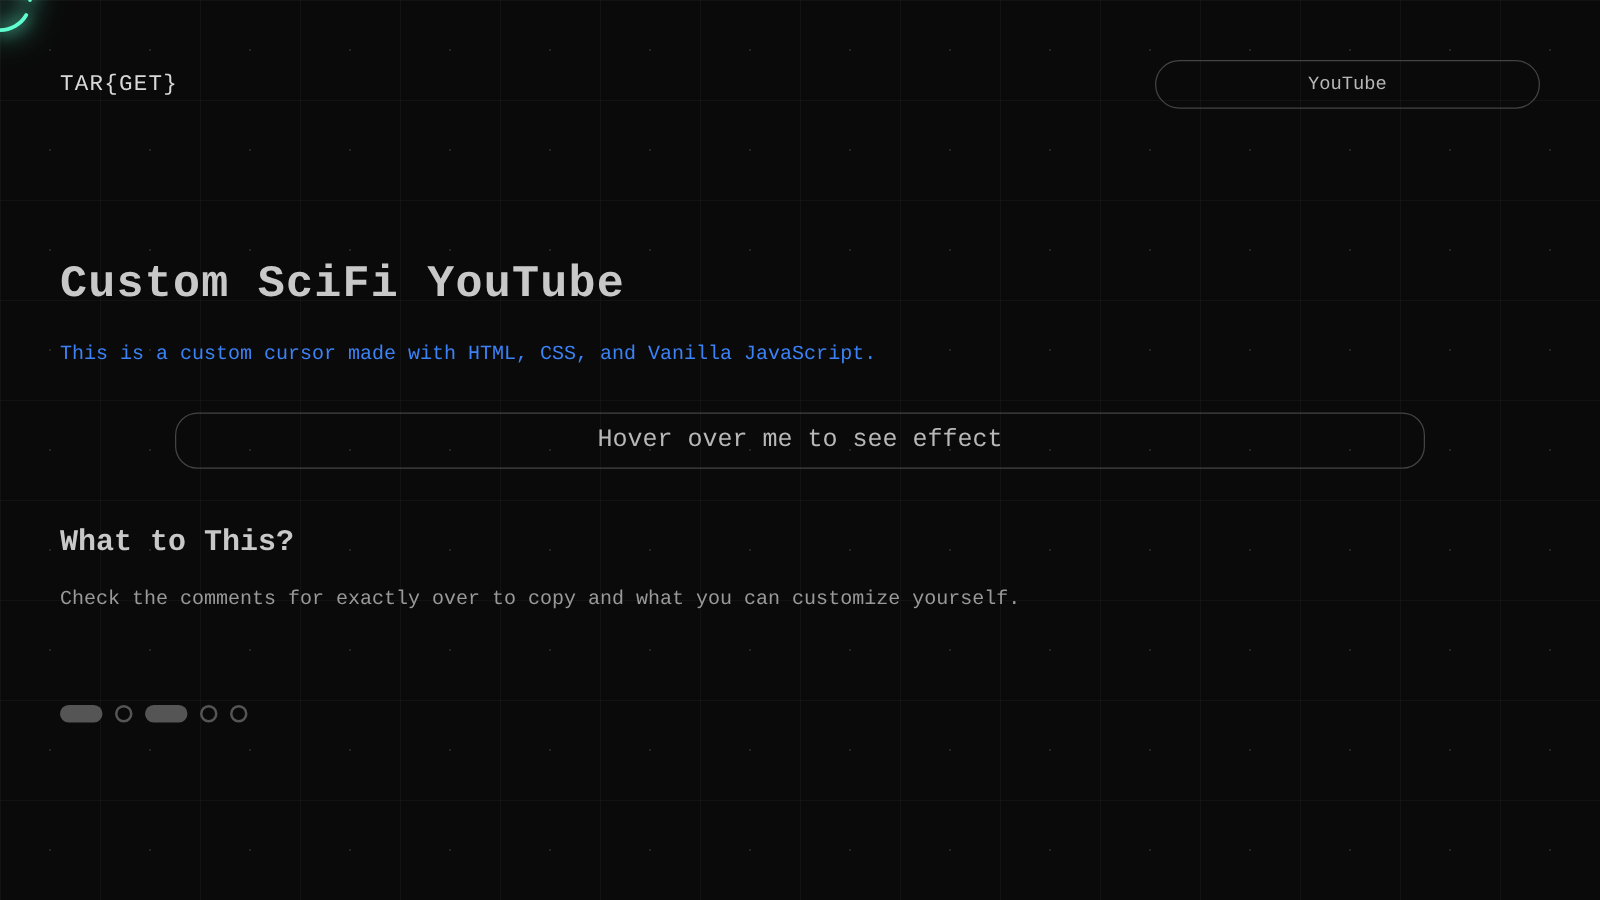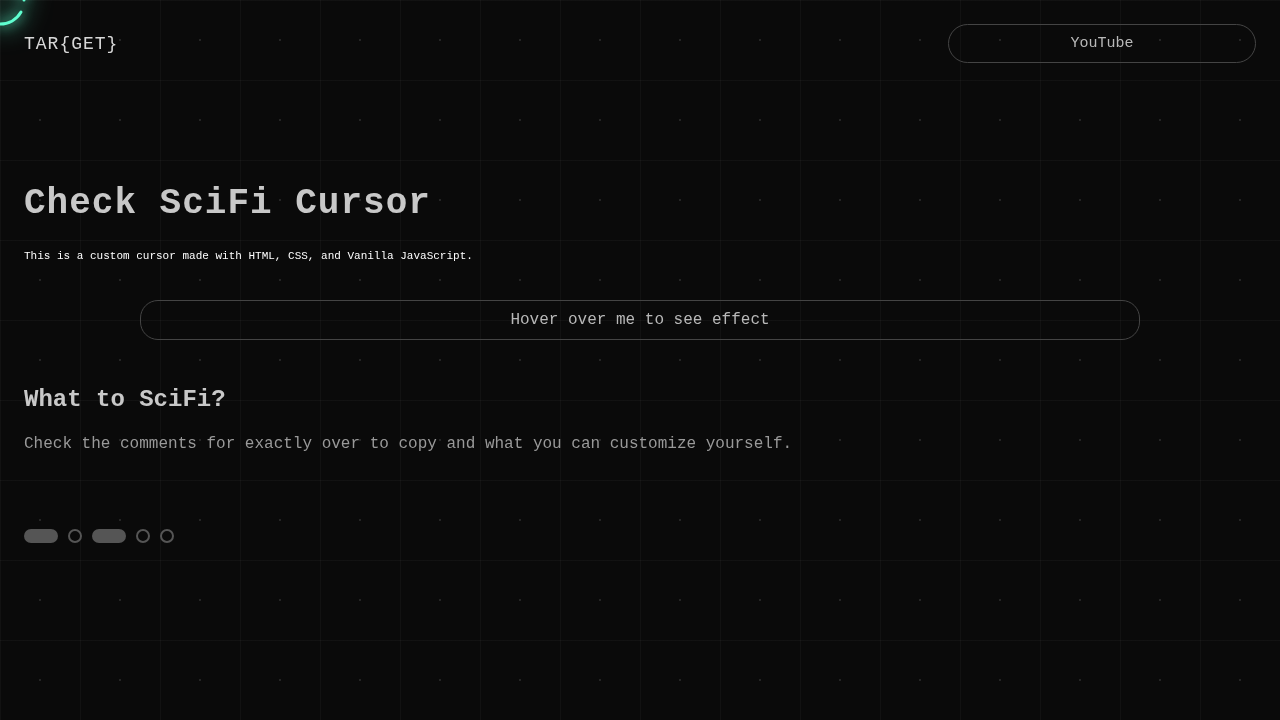--- a/index.html
+++ b/index.html
@@ -54,21 +54,21 @@
       left: -30px;
       width: 60px;
       height: 60px;
       pointer-events: none;
     }
     .cursor-glow svg {
       filter: drop-shadow(0 0 6px #5fffd0) drop-shadow(0 0 12px #5fffd0);
     }
     .content {
       position: relative;
-      padding: 24px;
+      padding: 48px;
     }
     .header {
       display: flex;
       justify-content: space-between;
       align-items: center;
       margin-bottom: 120px;
     }
     .logo {
       color: #d8d8d8;
       font-size: 18px;
@@ -91,32 +91,32 @@
       width: 308px;
     }
     .title {
       color: #c8c8c8;
       font-size: 36px;
       font-weight: bold;
       letter-spacing: 1px;
       margin-bottom: 26px;
     }
     .desc {
-      color: #ffffff;
-      font-size: 11px;
+      color: #3b82f6;
+      font-size: 16px;
       margin-bottom: 38px;
     }
     .hover-btn {
       display: block;
       margin: 0 auto 46px auto;
       background: transparent;
       border: 1px solid #444;
       color: #b8b8b8;
       font-family: inherit;
-      font-size: 16px;
+      font-size: 20px;
       padding: 10px 0;
       border-radius: 18px;
       cursor: pointer;
       width: 1000px;
       text-align: center;
     }
     .subtitle {
       color: #c8c8c8;
       font-size: 24px;
       font-weight: bold;
@@ -160,26 +160,26 @@
 </div>
 
 <div class="content">
   <header class="header">
     <div class="logo">TAR{GET}</div>
     <div class="header-buttons">
       <button class="btn">YouTube</button>
     </div>
   </header>
 
-  <h1 class="title">Check SciFi Cursor</h1>
+  <h1 class="title">Custom SciFi YouTube</h1>
   <p class="desc">This is a custom cursor made with HTML, CSS, and Vanilla JavaScript.</p>
 
   <button class="hover-btn">Hover over me to see effect</button>
 
-  <h2 class="subtitle">What to SciFi?</h2>
+  <h2 class="subtitle">What to This?</h2>
   <p class="desc2">Check the comments for exactly over to copy and what you can customize yourself.</p>
 
   <div class="morse">
     <div class="dash"></div>
     <div class="dot"></div>
     <div class="dash"></div>
     <div class="dot"></div>
     <div class="dot"></div>
   </div>
 </div>

